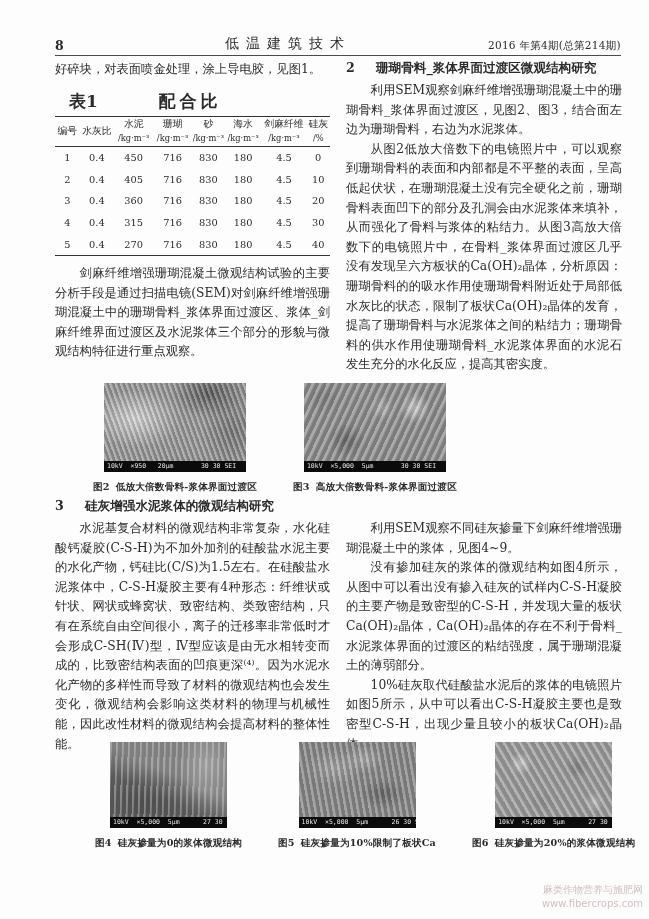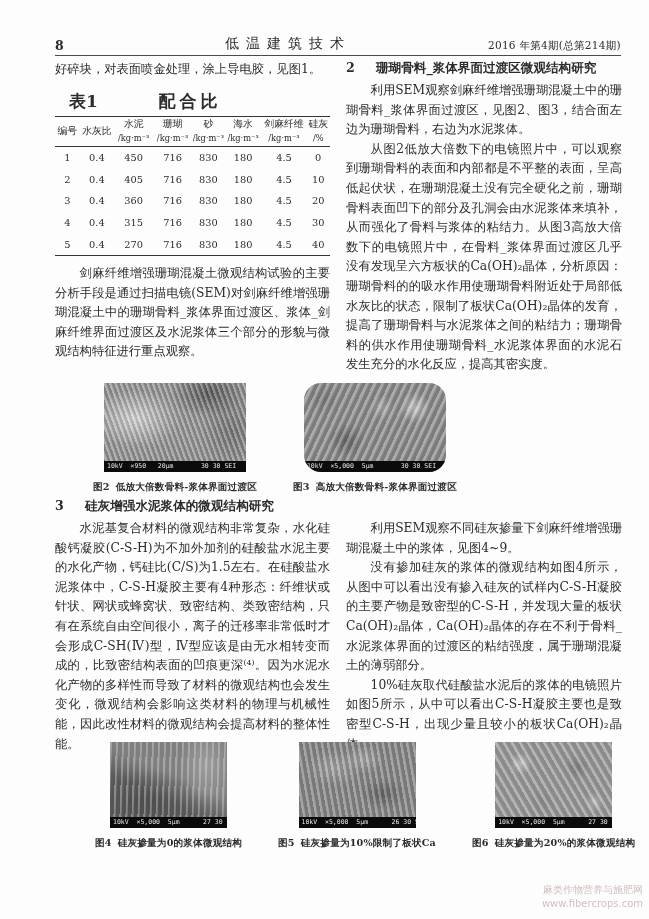--- a/index.html
+++ b/index.html
@@ -80,21 +80,21 @@
     repeating-linear-gradient(70deg,rgba(232,232,232,.35) 0 1.5px,rgba(60,60,60,.22) 3px 5px),
     radial-gradient(ellipse 70px 45px at 22% 40%,rgba(228,228,228,.9),transparent 65%),
     radial-gradient(ellipse 55px 35px at 74% 12%,rgba(66,66,66,.8),transparent 70%),
     radial-gradient(ellipse 45px 55px at 90% 55%,rgba(100,100,100,.7),transparent 70%),
     radial-gradient(ellipse 60px 30px at 55% 85%,rgba(145,145,145,.8),transparent 70%);}
   .tex-coarse{background-color:#8e8e8e;background-image:
     repeating-linear-gradient(115deg,rgba(238,238,238,.3) 0 2px,rgba(70,70,70,.25) 4px 7px),
     radial-gradient(circle 22px at 78% 28%,rgba(222,222,222,.85),transparent 70%),
     radial-gradient(circle 26px at 30% 65%,rgba(88,88,88,.8),transparent 70%),
     radial-gradient(circle 18px at 55% 28%,rgba(192,192,192,.7),transparent 70%),
-    radial-gradient(circle 24px at 14% 18%,rgba(120,120,120,.8),transparent 70%); border-radius: 17px;}
+    radial-gradient(circle 24px at 14% 18%,rgba(120,120,120,.8),transparent 70%);}
   .tex-smooth{background-color:#7f7f7f;background-image:
     repeating-linear-gradient(92deg,rgba(235,235,235,.35) 0 1.5px,transparent 2.5px 6px),
     linear-gradient(205deg,transparent 42%,rgba(62,62,62,.55) 62%),
     radial-gradient(ellipse 80px 45px at 30% 70%,rgba(92,92,92,.9),transparent 75%),
     radial-gradient(ellipse 40px 60px at 82% 28%,rgba(185,185,185,.5),transparent 70%);}
   .tex-gran1{background-color:#8a8a8a;background-image:
     repeating-linear-gradient(80deg,rgba(225,225,225,.3) 0 2px,rgba(75,75,75,.28) 3px 6px),
     radial-gradient(ellipse 40px 26px at 30% 30%,rgba(190,190,190,.7),transparent 70%),
     radial-gradient(ellipse 34px 22px at 72% 60%,rgba(80,80,80,.7),transparent 70%),
     radial-gradient(ellipse 30px 20px at 55% 20%,rgba(205,205,205,.6),transparent 70%);}

